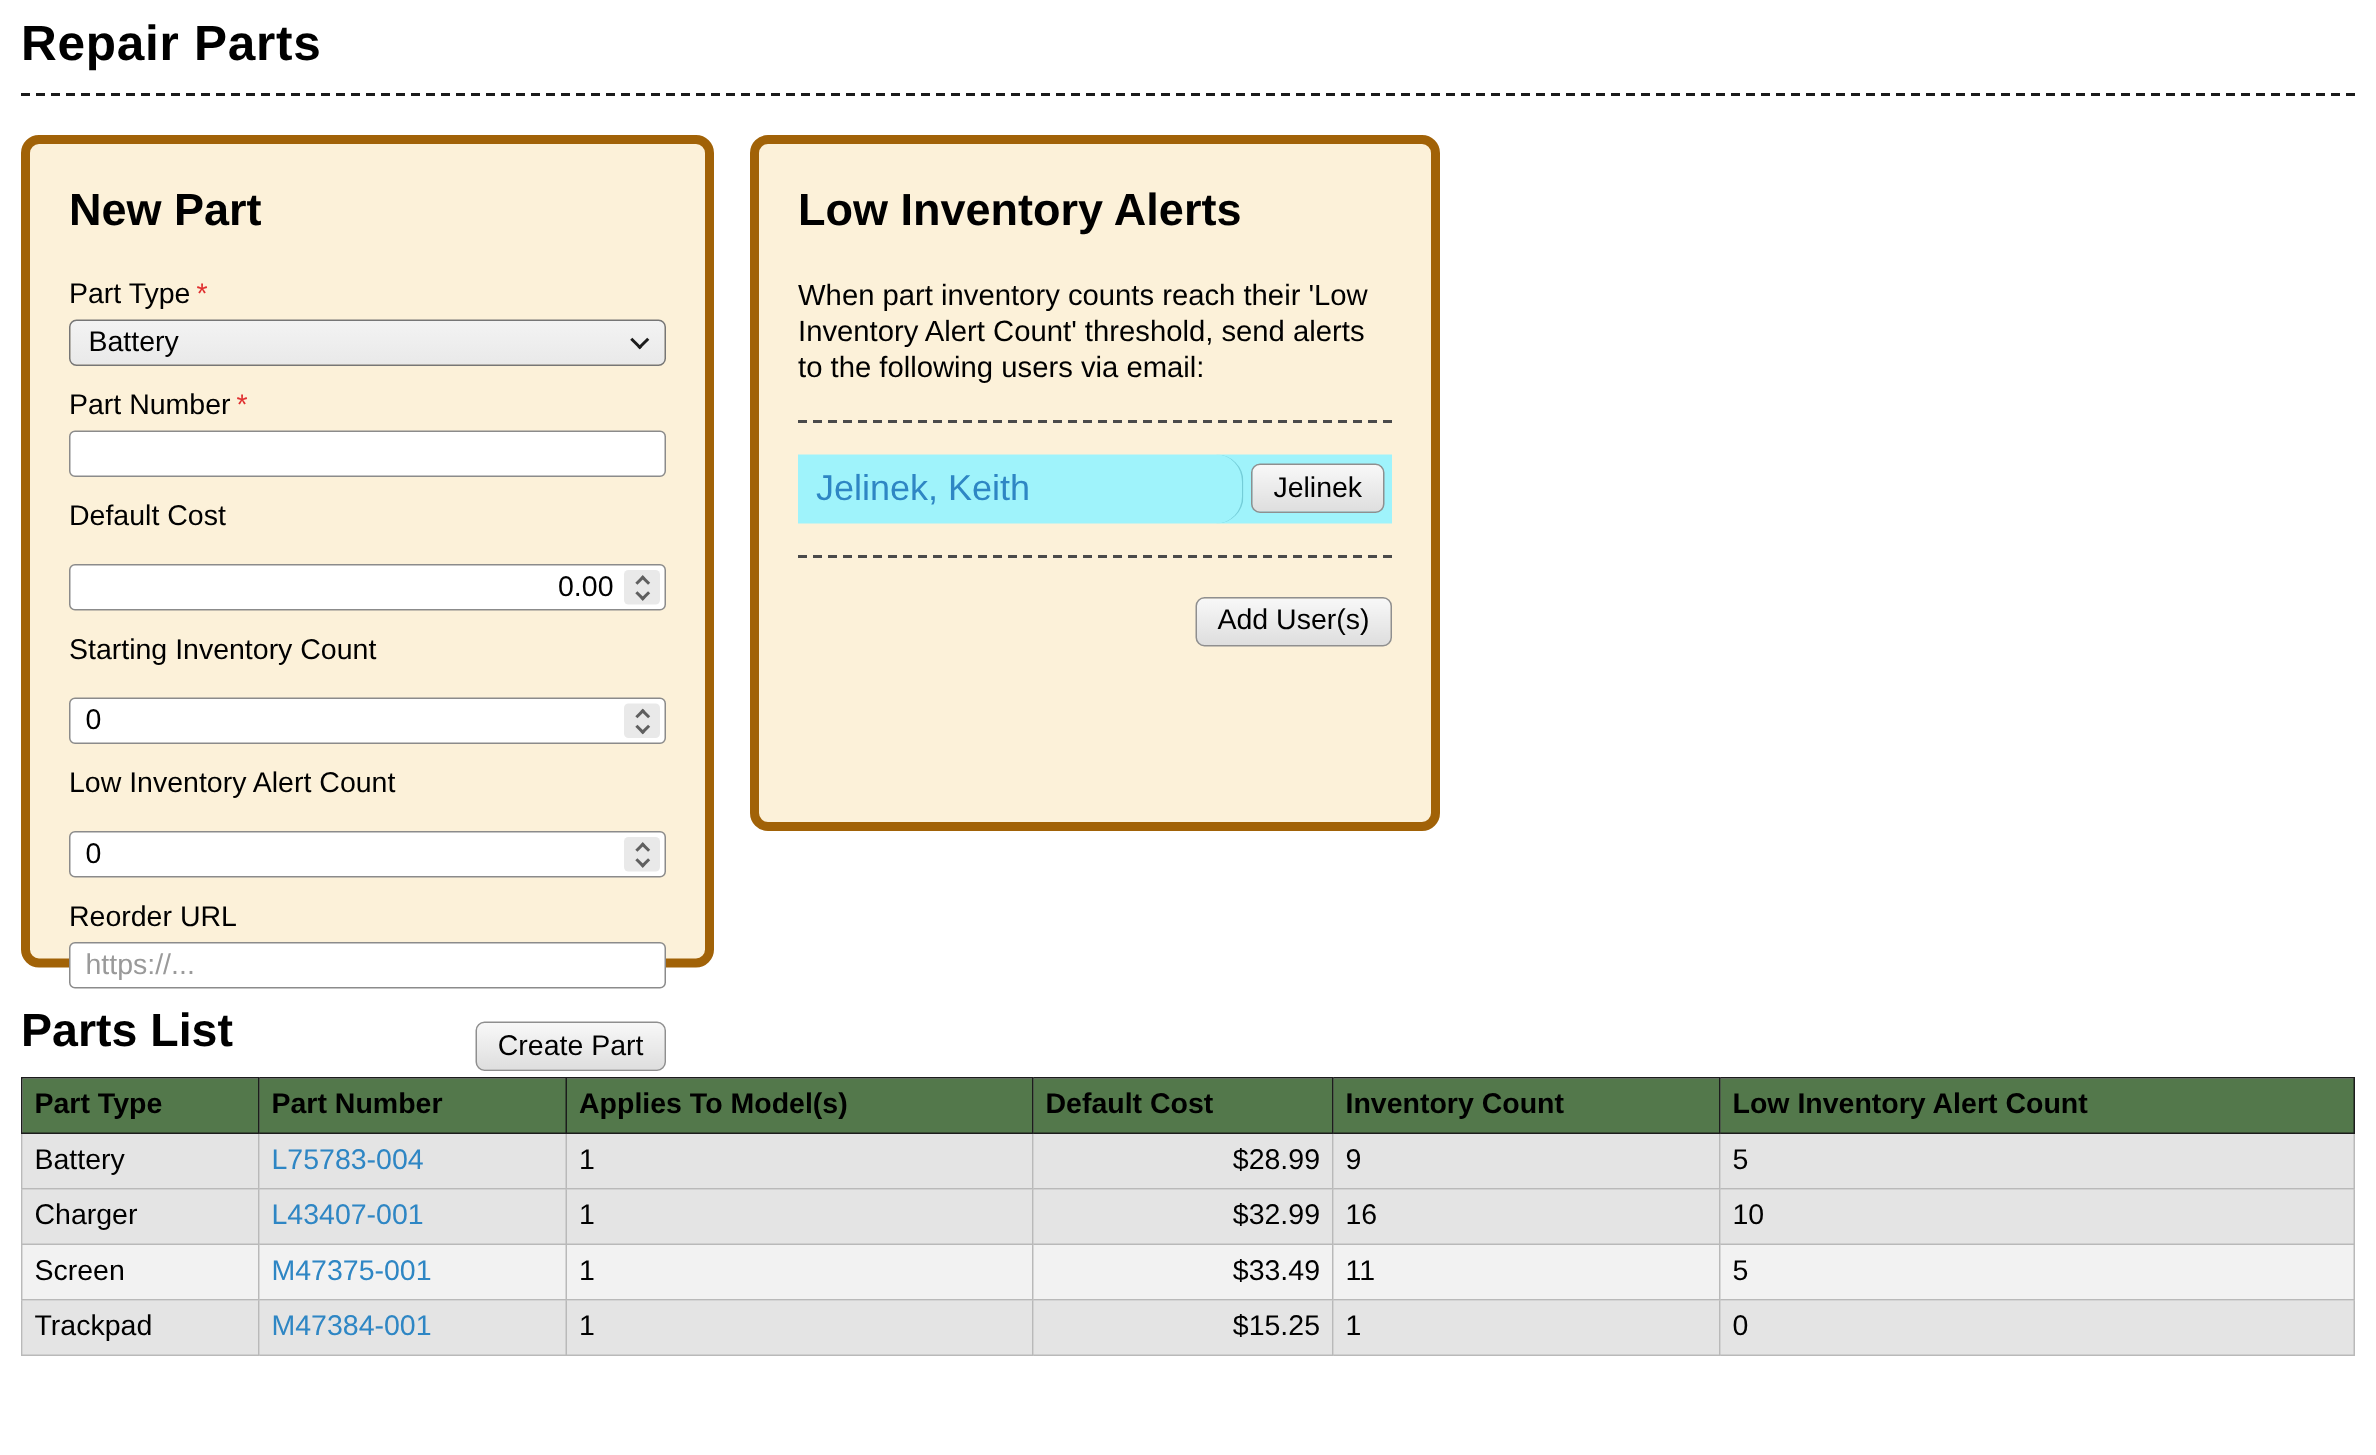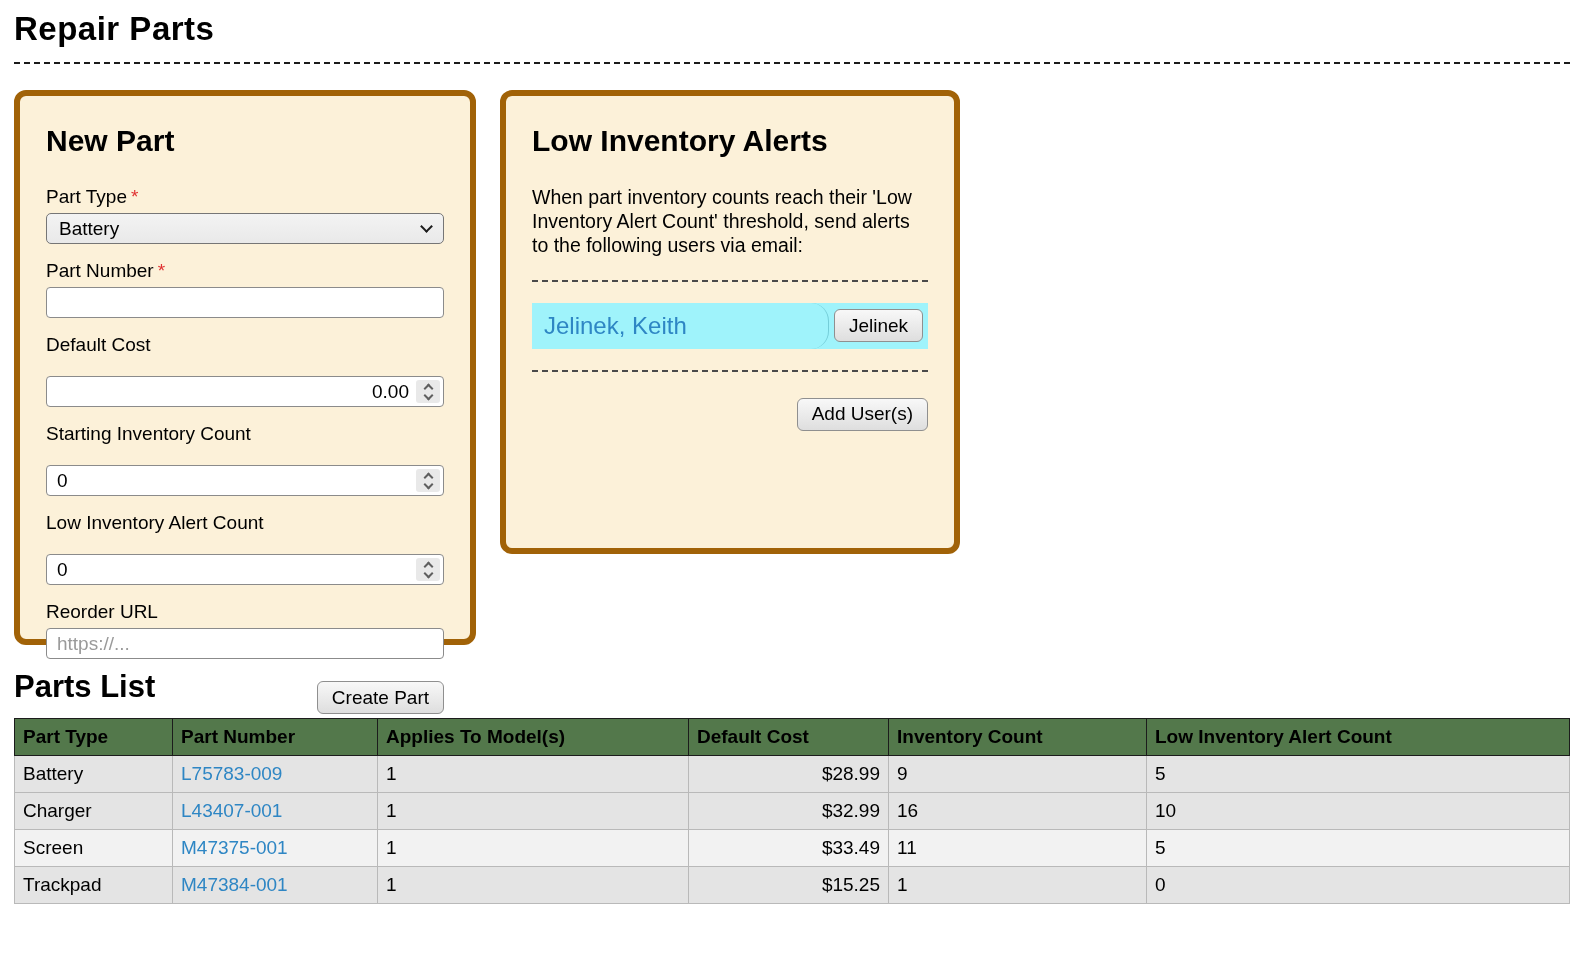--- a/index.html
+++ b/index.html
@@ -290,21 +290,21 @@
       <th>Part Number</th>
       <th>Applies To Model(s)</th>
       <th>Default Cost</th>
       <th>Inventory Count</th>
       <th>Low Inventory Alert Count</th>
     </tr>
   </thead>
   <tbody id="parts-tbody">
       <tr class="row-even">
         <td>Battery</td>
-        <td><a href="#" class="part-link">L75783-009</a></td>
+        <td><a href="#" class="part-link">L75783-004</a></td>
         <td>1</td>
         <td class="cost-cell">$28.99</td>
         <td>9</td>
         <td>5</td>
       </tr>
       <tr class="row-even">
         <td>Charger</td>
         <td><a href="#" class="part-link">L43407-001</a></td>
         <td>1</td>
         <td class="cost-cell">$32.99</td>

